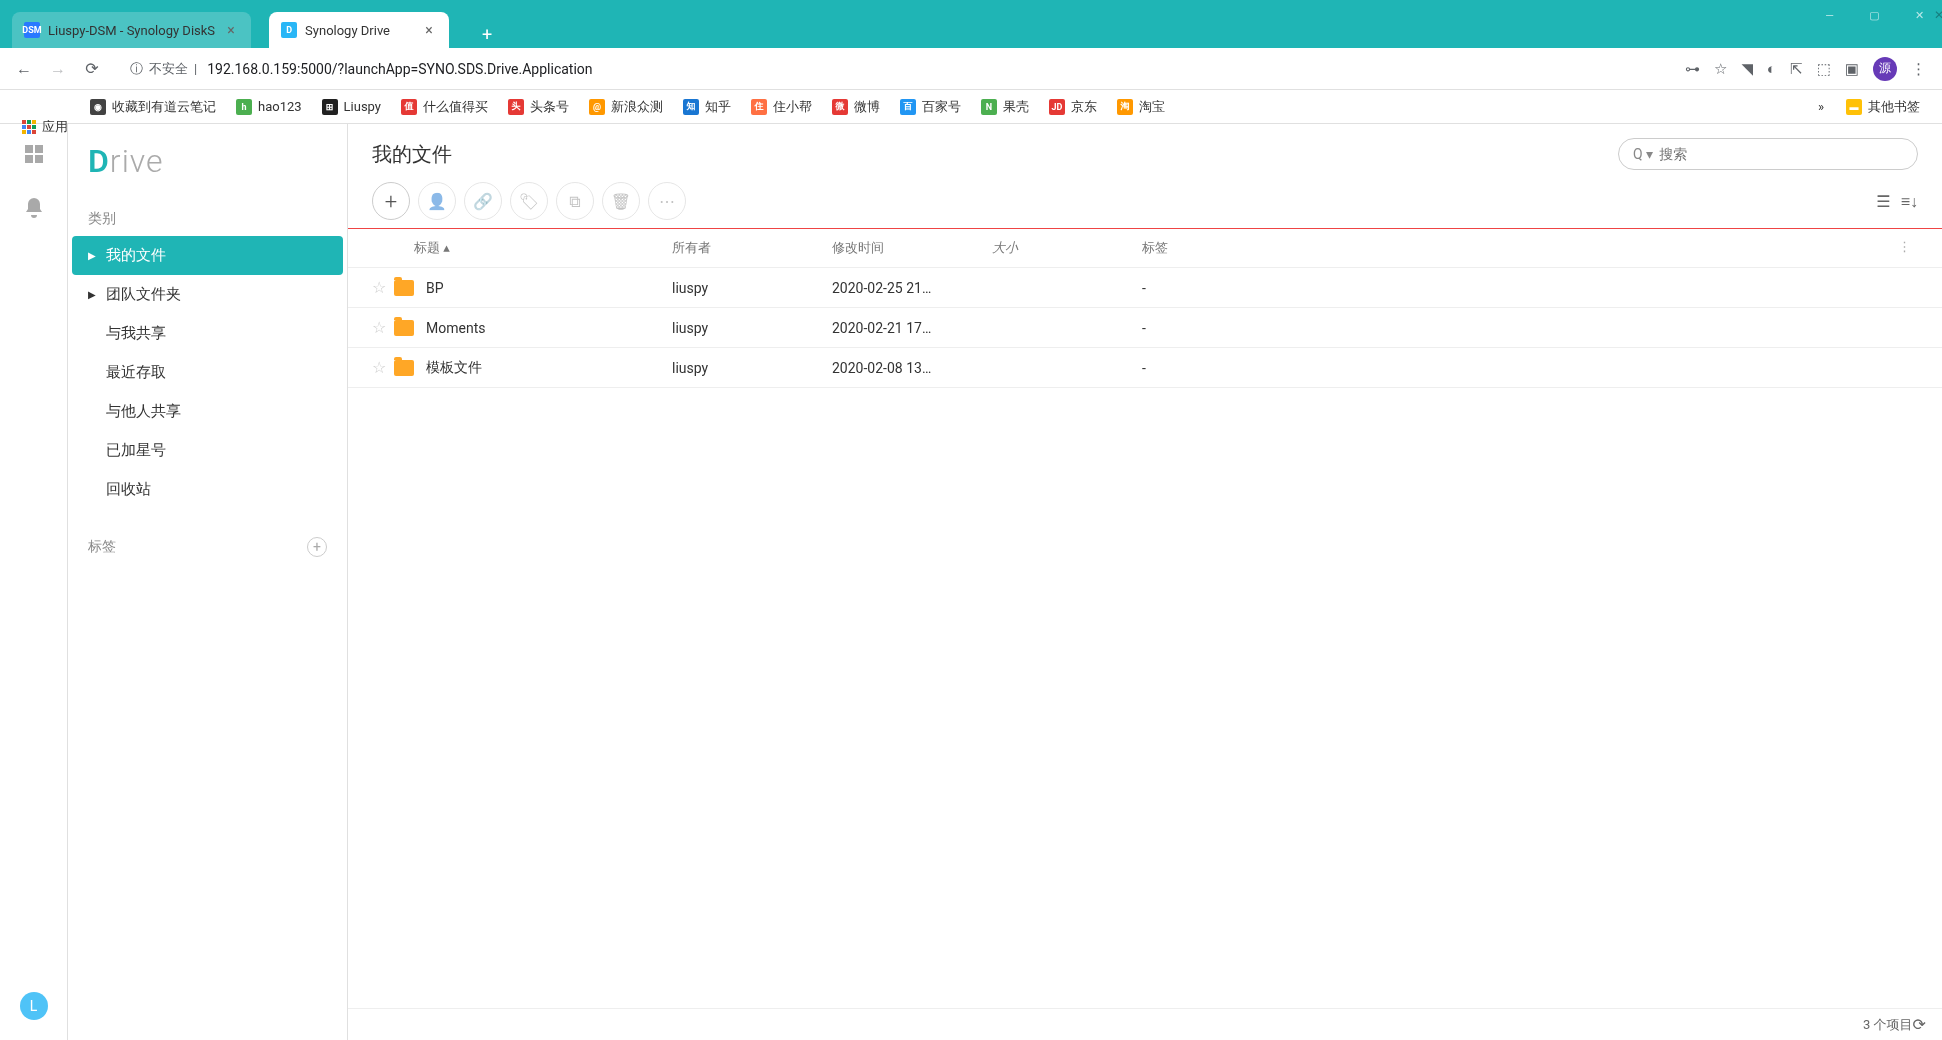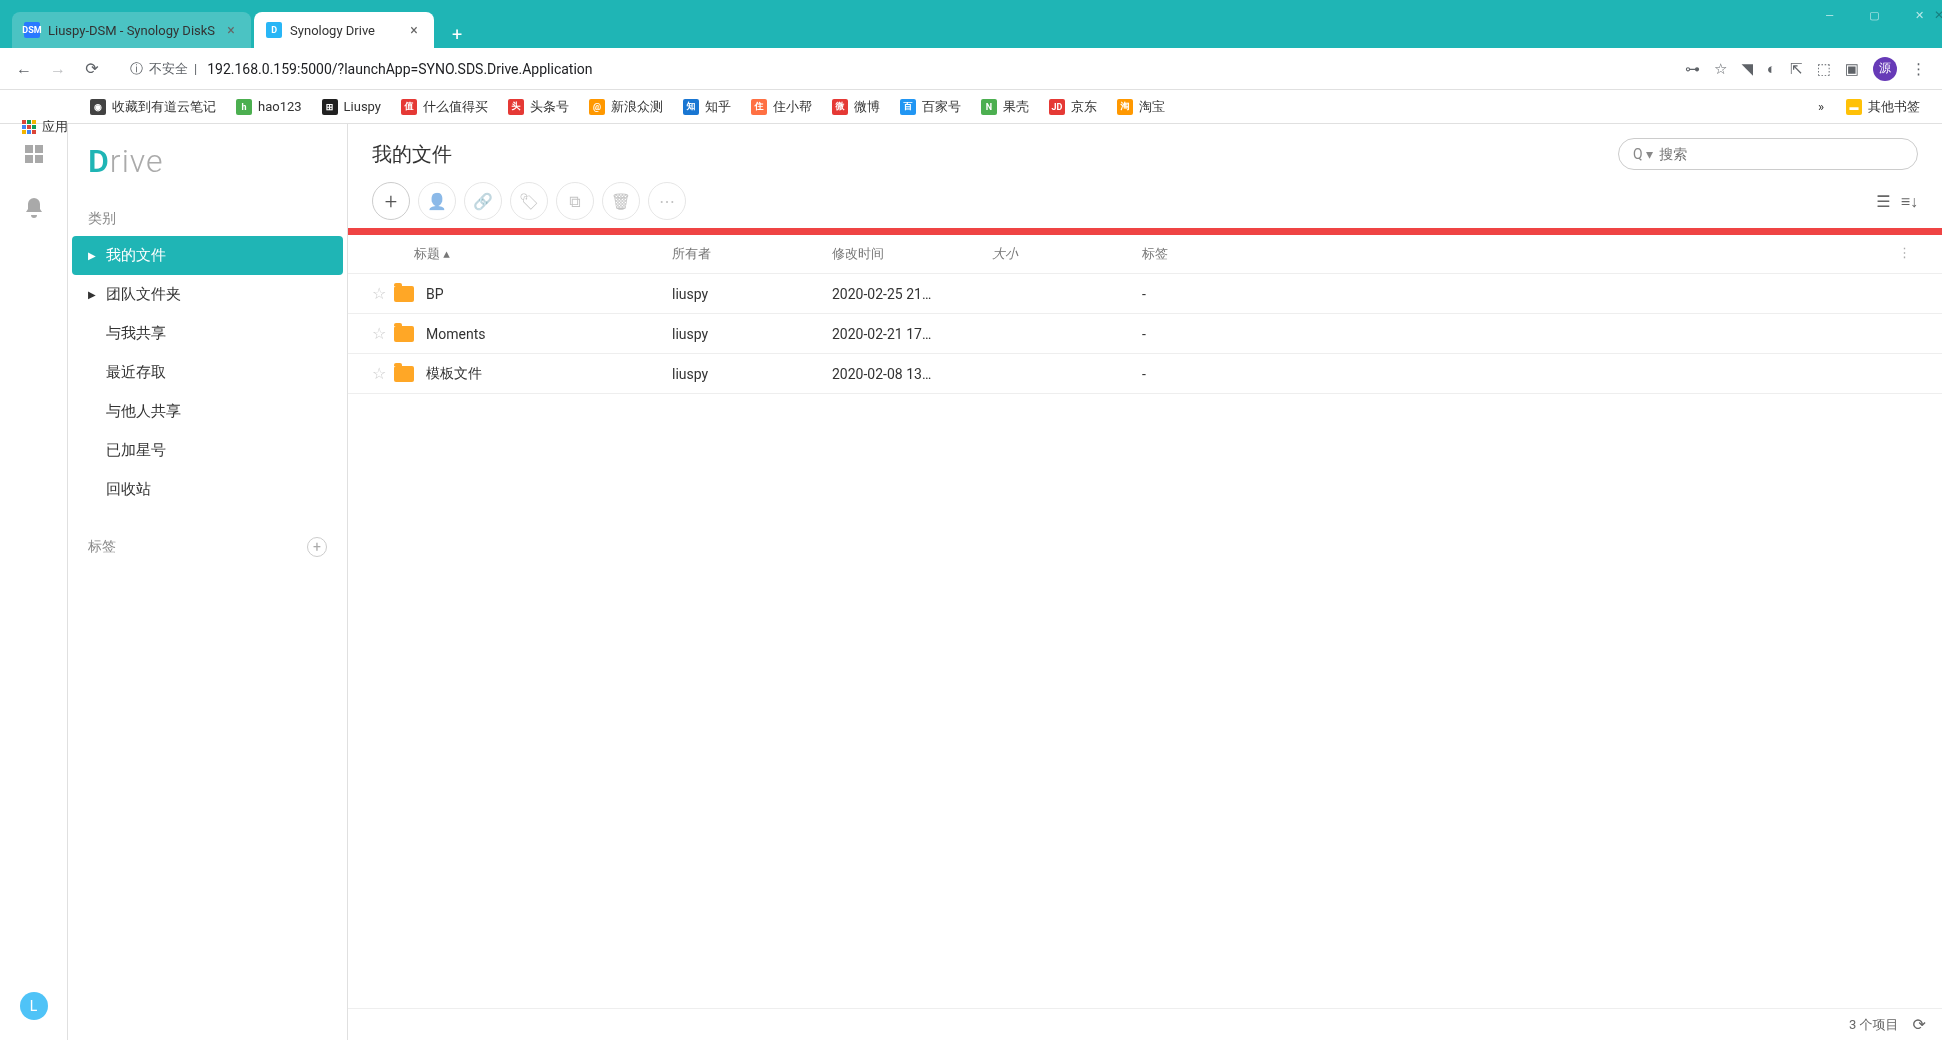--- a/index.html
+++ b/index.html
@@ -4,21 +4,21 @@
 <style>
 * { margin: 0; padding: 0; box-sizing: border-box; }
 body { font-family: -apple-system, BlinkMacSystemFont, "Segoe UI", Roboto, "Microsoft YaHei", sans-serif; font-size: 13px; color: #333; overflow: hidden; }
 
 
 .titlebar { height: 48px; background: #1fb5b5; display: flex; align-items: flex-end; position: relative; }
 .titlebar-controls { position: absolute; right: 0; top: 0; display: flex; gap: 0; height: 48px; }
 .titlebar-btn { width: 45px; height: 30px; display: flex; align-items: center; justify-content: center; color: #fff; opacity: 0.7; font-size: 11px; }
 .sys-x { position: absolute; top: 8px; right: -2px; color: rgba(0,0,0,0.3); font-size: 12px; }
 .tabs-row { display: flex; align-items: flex-end; padding-left: 12px; height: 40px; margin-top: 8px; }
-.tab { height: 36px; background: rgba(255,255,255,0.2); display: flex; align-items: center; padding: 4px 12px; border-radius: 8px 8px 0 0; margin-right: 3px; font-size: 13px; color: #333; min-width: 180px; max-width: 280px; }
+.tab { height: 36px; background: rgba(255,255,255,0.2); display: flex; align-items: center; padding: 4px 12px; border-radius: 8px 8px 0 0; margin-right: 18px; font-size: 13px; color: #333; min-width: 180px; max-width: 280px; }
 .tab.active { background: #fff; }
 .tab-favicon { width: 16px; height: 16px; margin-right: 8px; border-radius: 2px; display: inline-flex; align-items: center; justify-content: center; font-size: 9px; color: #fff; font-weight: bold; }
 .tab-title { flex: 1; white-space: nowrap; overflow: hidden; text-overflow: ellipsis; }
 .tab-close { width: 16px; height: 16px; display: flex; align-items: center; justify-content: center; color: #666; font-size: 14px; margin-left: 8px; }
 .tab-new { width: 28px; height: 28px; display: flex; align-items: center; justify-content: center; color: #fff; font-size: 18px; margin-left: 6px; }
 
 .addressbar { height: 42px; background: #fff; border-bottom: 1px solid #e0e0e0; display: flex; align-items: center; padding: 0 10px; gap: 6px; }
 .nav-btn { width: 28px; height: 28px; display: flex; align-items: center; justify-content: center; color: #5f6368; font-size: 16px; }
 .nav-btn.disabled { opacity: 0.4; }
 .url-box { flex: 1; display: flex; align-items: center; height: 30px; border-radius: 15px; padding: 0 12px; margin: 0 6px; }
@@ -59,36 +59,36 @@
 .search-box { display: flex; align-items: center; border: 1px solid #ccc; border-radius: 16px; height: 32px; padding: 0 14px; width: 300px; color: #888; gap: 6px; }
 .search-box input { border: none; outline: none; flex: 1; font-size: 14px; }
 
 .toolbar { padding: 8px 24px; display: flex; align-items: center; gap: 8px; }
 .tool-btn { width: 38px; height: 38px; border: 1px solid #ccc; border-radius: 50%; display: flex; align-items: center; justify-content: center; color: #888; font-size: 16px; }
 .tool-btn.primary { color: #555; font-size: 22px; font-weight: 300; }
 .tool-btn.disabled { opacity: 0.5; }
 .toolbar-right { margin-left: auto; display: flex; gap: 10px; }
 .view-btn { color: #666; font-size: 16px; }
 
-.table-header { display: flex; padding: 10px 24px; border-top: 7px solid #ef4444; border-bottom: 1px solid #eee; font-size: 13px; color: #777; }
+.table-header { display: flex; padding: 10px 24px; border-top: 1px solid #ef4444; border-bottom: 1px solid #eee; font-size: 13px; color: #777; }
 .col-title { flex: 0 0 300px; padding-left: 42px; }
 .col-owner { flex: 0 0 160px; }
 .col-date { flex: 0 0 160px; }
 .col-size { flex: 0 0 150px; font-style: italic; }
 .col-tag { flex: 1; }
 .col-menu { flex: 0 0 20px; color: #aaa; }
 
 .file-row { display: flex; padding: 10px 24px; border-bottom: 1px solid #eee; font-size: 14px; align-items: center; }
 .file-row .star { color: #ccc; font-size: 16px; width: 22px; }
 .folder-icon { width: 20px; height: 16px; background: #ffa726; border-radius: 2px; margin-right: 12px; position: relative; }
 .folder-icon::before { content:''; position:absolute; top:-3px; left:0; width:8px; height:3px; background:#ffa726; border-radius:2px 2px 0 0; }
 .file-row .col-title { display: flex; align-items: center; padding-left: 0; }
 .filename { color: #333; }
 
-.statusbar { border-top: 1px solid #eee; padding: 6px 16px; display: flex; justify-content: flex-end; align-items: center; gap: 14px; font-size: 13px; color: #666; }
+.statusbar { border-top: 1px solid #eee; padding: 6px 16px; display: flex; justify-content: flex-end; align-items: center; font-size: 13px; color: #666; }
 </style>
 </head>
 <body>
 
 <div class="titlebar">
   <div class="tabs-row">
     <div class="tab">
       <span class="tab-favicon" style="background:#2979ff">DSM</span>
       <span class="tab-title">Liuspy-DSM - Synology DiskS</span>
       <span class="tab-close">×</span>

